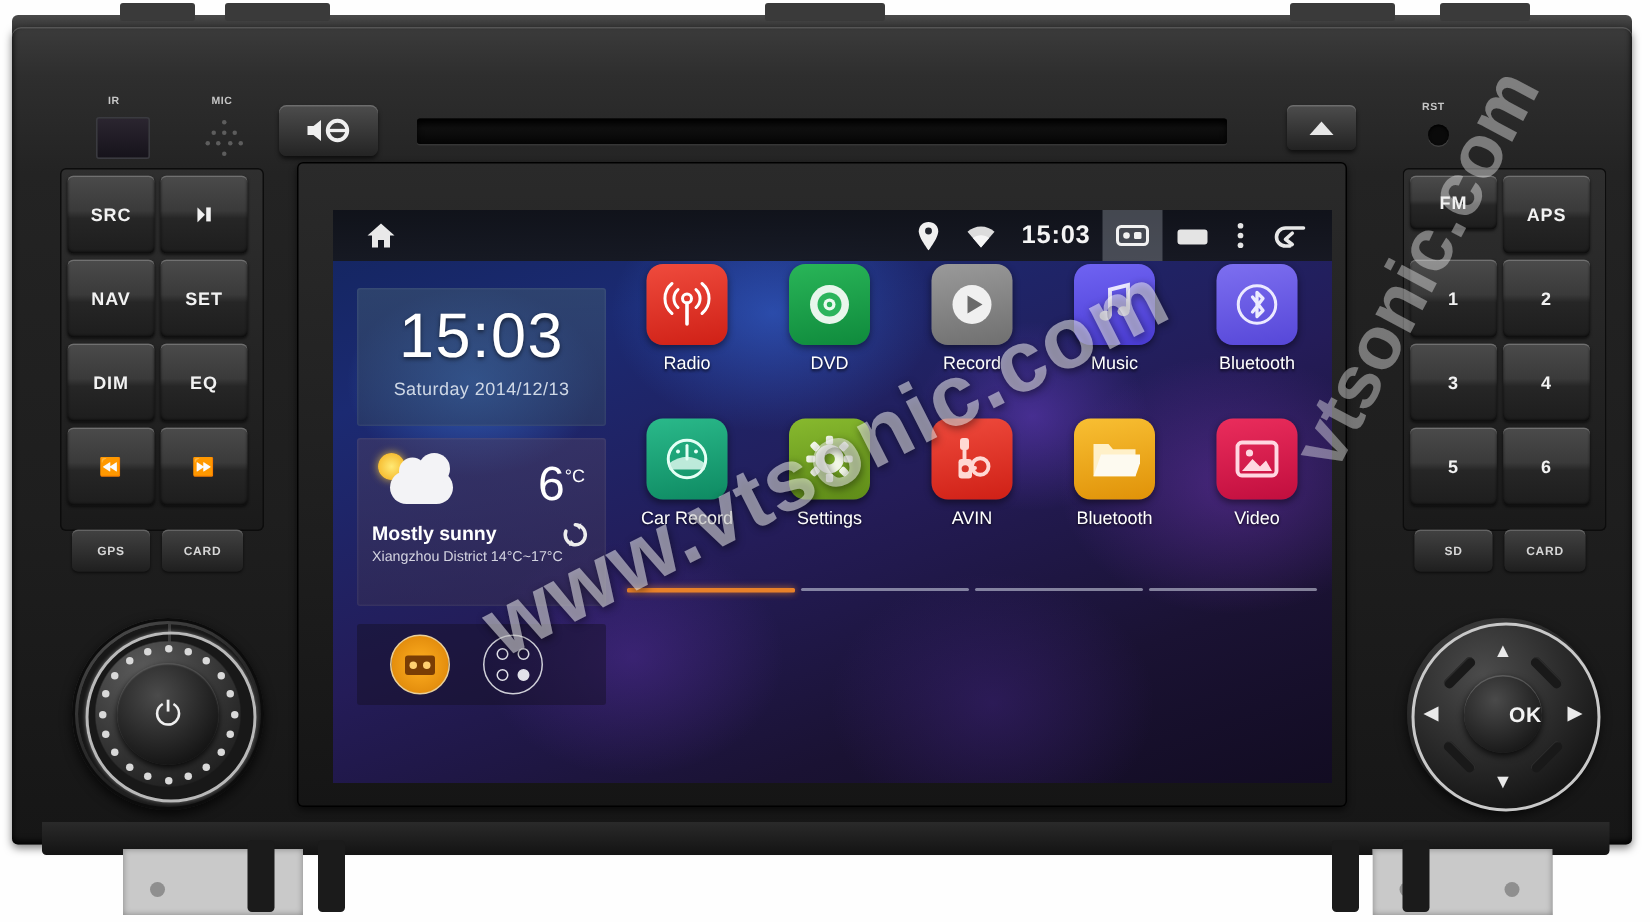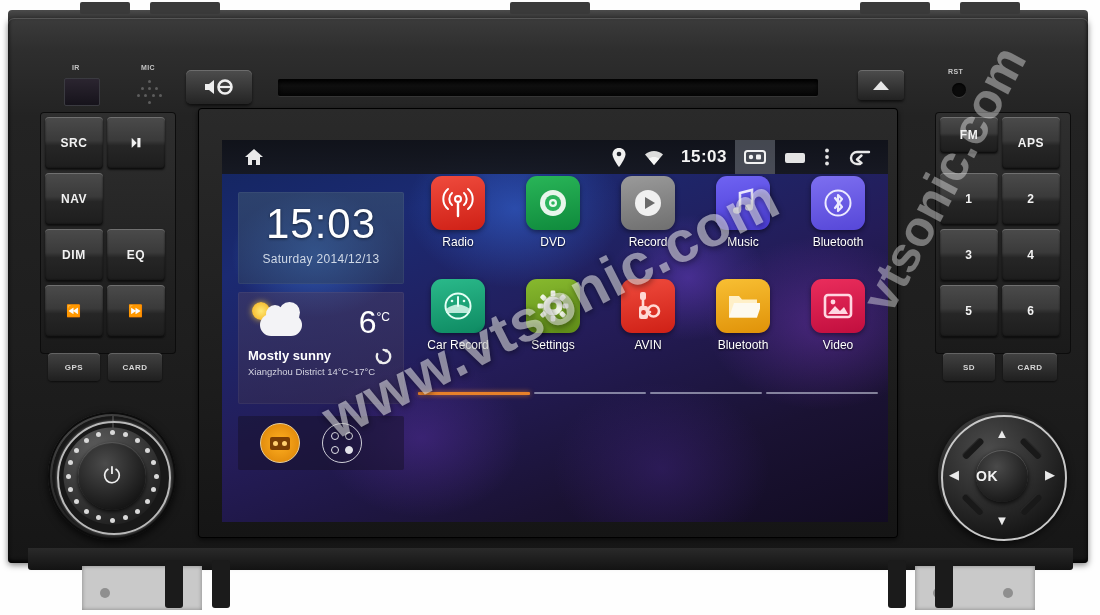--- a/index.html
+++ b/index.html
@@ -82,21 +82,21 @@
   .dpad-outer{position:absolute;left:938px;top:412px;width:128px;height:128px;border-radius:50%;
     background:radial-gradient(circle at 40% 30%,#4c4c4c,#161616 75%);
     box-shadow:0 3px 8px rgba(0,0,0,.75);}
   .dpad-ring{position:absolute;left:3px;top:3px;width:122px;height:122px;border-radius:50%;
     border:2px solid #c9c9c9;}
   .dpad-seg{position:absolute;width:26px;height:7px;background:#191919;border-radius:3px;
     box-shadow:inset 0 1px 0 rgba(255,255,255,.08);}
   .dpad-center{position:absolute;left:38px;top:38px;width:52px;height:52px;border-radius:50%;
     background:radial-gradient(circle at 40% 32%,#4a4a4a,#171717 80%);
     box-shadow:inset 0 1px 0 rgba(255,255,255,.2),0 2px 5px rgba(0,0,0,.8);
-    display:flex;align-items:center;justify-content:flex-start;
+    display:flex;align-items:center;justify-content:flex-end;
     color:#f3f3f3;font-size:14px;font-weight:bold;letter-spacing:.5px;}
 
   
   .screen-bezel{position:absolute;left:198px;top:108px;width:700px;height:430px;
     background:linear-gradient(180deg,#2a2a2a,#151515);border-radius:4px;
     box-shadow:inset 0 0 0 1px #000, 0 2px 5px rgba(0,0,0,.6);}
   .screen{position:absolute;left:222px;top:140px;width:666px;height:382px;overflow:hidden;
     background:
       radial-gradient(120px 90px at 14% 30%, rgba(70,150,255,.50), transparent 70%),
       radial-gradient(150px 110px at 44% 18%, rgba(60,120,245,.45), transparent 72%),
@@ -225,20 +225,23 @@
 
   <div class="btn-pad" style="left:40px;top:112px;width:130px;height:236px;"></div>
   <div class="hard-btn" style="left:45px;top:117px;width:58px;height:52px;">
       <span>SRC</span>
     </div>
   <div class="hard-btn" style="left:107px;top:117px;width:58px;height:52px;">
       <span>⏵❙</span>
     </div>
   <div class="hard-btn" style="left:45px;top:173px;width:58px;height:52px;">
       <span>NAV</span>
+    </div>
+  <div class="hard-btn" style="left:107px;top:173px;width:58px;height:52px;">
+      <span>SET</span>
     </div>
   <div class="hard-btn" style="left:45px;top:229px;width:58px;height:52px;">
       <span>DIM</span>
     </div>
   <div class="hard-btn" style="left:107px;top:229px;width:58px;height:52px;">
       <span>EQ</span>
     </div>
   <div class="hard-btn" style="left:45px;top:285px;width:58px;height:52px;">
       <span>⏪</span>
     </div>

